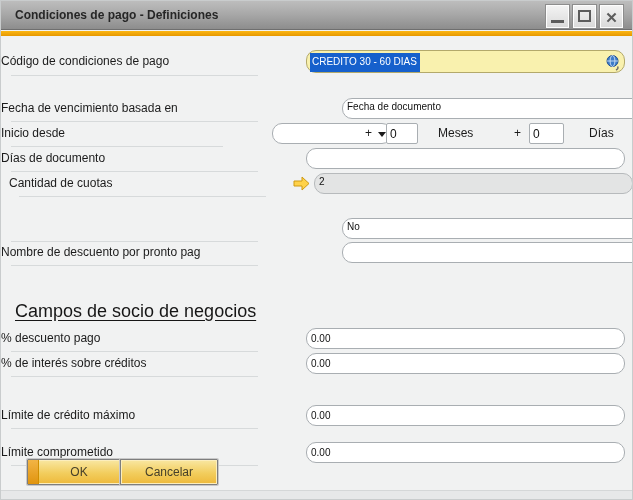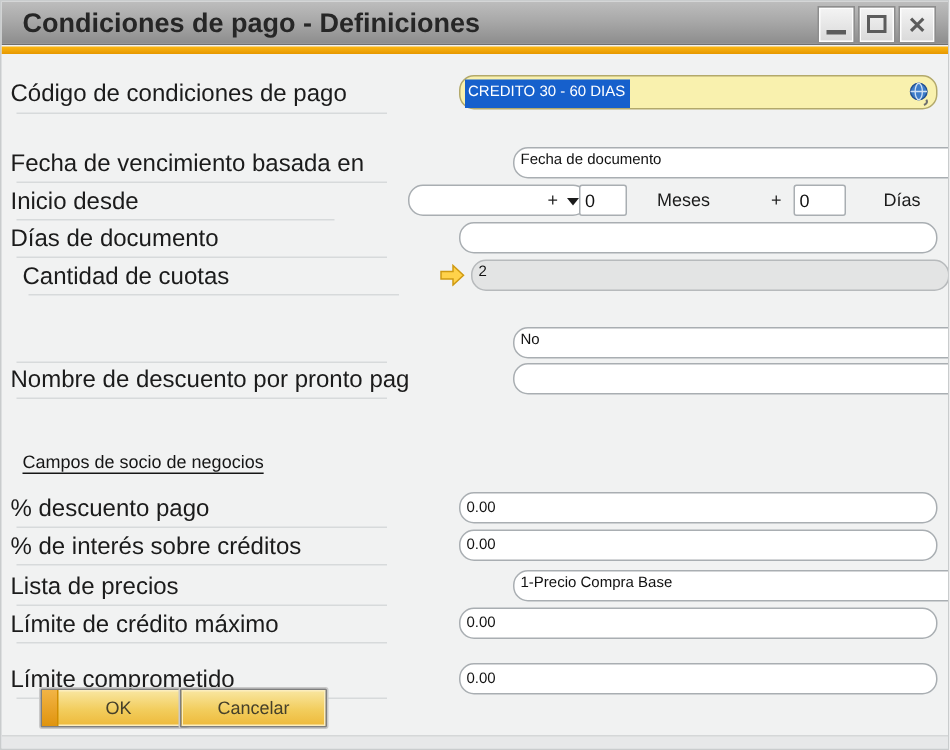--- a/index.html
+++ b/index.html
@@ -2,54 +2,54 @@
 <html><head>
 <meta charset="utf-8">
 <style>
   html,body{margin:0;padding:0;background:#fff;}
   *{box-sizing:border-box;font-family:"Liberation Sans",sans-serif;}
   .window{position:relative;width:633px;height:500px;background:#f1f2f2;border:1px solid #c9cccd;overflow:hidden;}
 
   
   .titlebar{position:absolute;top:0;left:0;right:0;height:29px;
     background:linear-gradient(#bdbdbd,#a9a9a9 45%,#8d8d8d);border-bottom:1px solid #6f6f6f;}
-  .title{position:absolute;left:14px;top:0;line-height:29px;font-size:18px;font-weight:bold;color:#262626;}
+  .title{position:absolute;left:14px;top:0;line-height:29px;font-size:12px;font-weight:bold;color:#262626;}
   .winbtn{position:absolute;top:3px;width:25px;height:25px;background:linear-gradient(#f4f4f4,#d9d9d9);
     border:1px solid #8d8d8d;box-shadow:inset 0 0 0 1px #fdfdfd;cursor:default;}
   .winbtn.min{right:62px}.winbtn.max{right:35px}.winbtn.cls{right:8px}
   .glyph-min{position:absolute;left:5px;bottom:5px;width:13px;height:3px;background:#5c5c5c;}
   .glyph-max{position:absolute;left:5px;top:5px;width:13px;height:12px;border:2px solid #5c5c5c;background:transparent;}
   .glyph-cls{position:absolute;left:0;top:1px;width:100%;text-align:center;font-size:15px;font-weight:bold;color:#5c5c5c;line-height:23px;}
 
   
   .accent{position:absolute;top:30px;left:0;right:0;height:5px;background:linear-gradient(#fcb714,#e69800);}
 
   
   .row{position:absolute;left:0;width:633px;height:22px;}
   .row .sep{position:absolute;left:10px;width:247px;bottom:-2px;border-bottom:1px solid #d7dadb;}
-  .lbl{position:absolute;left:6px;top:3px;font-size:16px;color:#1b1b1b;white-space:nowrap;}
+  .lbl{position:absolute;left:0;top:3px;font-size:12px;color:#1b1b1b;white-space:nowrap;}
 
   .field,.combo{position:absolute;left:305px;width:319px;height:21px;background:#fff;
     border:1px solid #a9aeb2;border-radius:10px;font-size:10px;color:#111;}
   input.field{padding:0 4px;outline:none;}
   .combo{padding:2px 18px 0 4px;cursor:default;margin-left:36px;}
   .caret{position:absolute;right:5px;top:8px;width:0;height:0;
     border-left:4px solid transparent;border-right:4px solid transparent;border-top:5px solid #1a1a1a;}
 
   .field.yellow{background:#f9f1ae;border-color:#b3a96b;padding:2px 18px 0 3px;height:23px;}
   .selection{display:inline-block;background:#1660cc;color:#fff;padding:1px 3px 2px 2px;line-height:16px;}
   .globe{position:absolute;right:3px;top:3px;}
 
   .field.disabled{background:#e3e4e4;border-color:#b7babc;padding:2px 4px 0 4px;}
 
   .smallinput{position:absolute;height:21px;background:#fff;border:1px solid #a9aeb2;border-radius:2px;
     font-size:12px;color:#111;padding:0 3px;outline:none;}
   .inline-lbl{position:absolute;top:3px;font-size:12px;color:#1b1b1b;}
 
-  .section-title{position:absolute;left:14px;top:300px;font-size:12px;color:#161616;
+  .section-title{position:absolute;left:14px;top:300px;font-size:18px;color:#161616;
     text-decoration:underline;text-underline-offset:3px;}
 
   .link-arrow{position:absolute;left:284px;top:3px;}
 
   .btn{position:absolute;top:458px;width:98px;height:26px;border:1px solid #7e7e7e;border-radius:1px;
     background:linear-gradient(#f9e7a2,#f2cd5d 55%,#eeb93a);box-shadow:inset 0 0 0 1px #fceebd, 0 0 0 1px #c9c9c9;
     font-size:12px;color:#46402a;text-align:center;line-height:24px;cursor:pointer;overflow:hidden;}
   .btn-ok{left:26px;padding-left:6px;}
   .btn-ok .okstrip{position:absolute;left:0;top:0;bottom:0;width:11px;
     background:linear-gradient(#f2b445,#e0940e);border-right:1px solid #d18e00;}
@@ -160,28 +160,20 @@
     <input class="field" value="0.00" style="">
     <div class="sep"></div>
   </div>
 
   <div class="row" style="top:352px;">
     <span class="lbl">% de interés sobre créditos</span>
     <input class="field" value="0.00" style="">
     <div class="sep"></div>
   </div>
 
-  <div class="row" style="top:379px;">
-    <span class="lbl">Lista de precios</span>
-    <div class="combo">
-      <span>1-Precio Compra Base</span>
-      <span class="caret"></span>
-    </div>
-    <div class="sep"></div>
-  </div>
 
   <div class="row" style="top:404px;">
     <span class="lbl">Límite de crédito máximo</span>
     <input class="field" value="0.00" style="">
     <div class="sep"></div>
   </div>
 
   <div class="row" style="top:429px;margin-top:12px;">
     <span class="lbl">Límite comprometido</span>
     <input class="field" value="0.00" style="">

